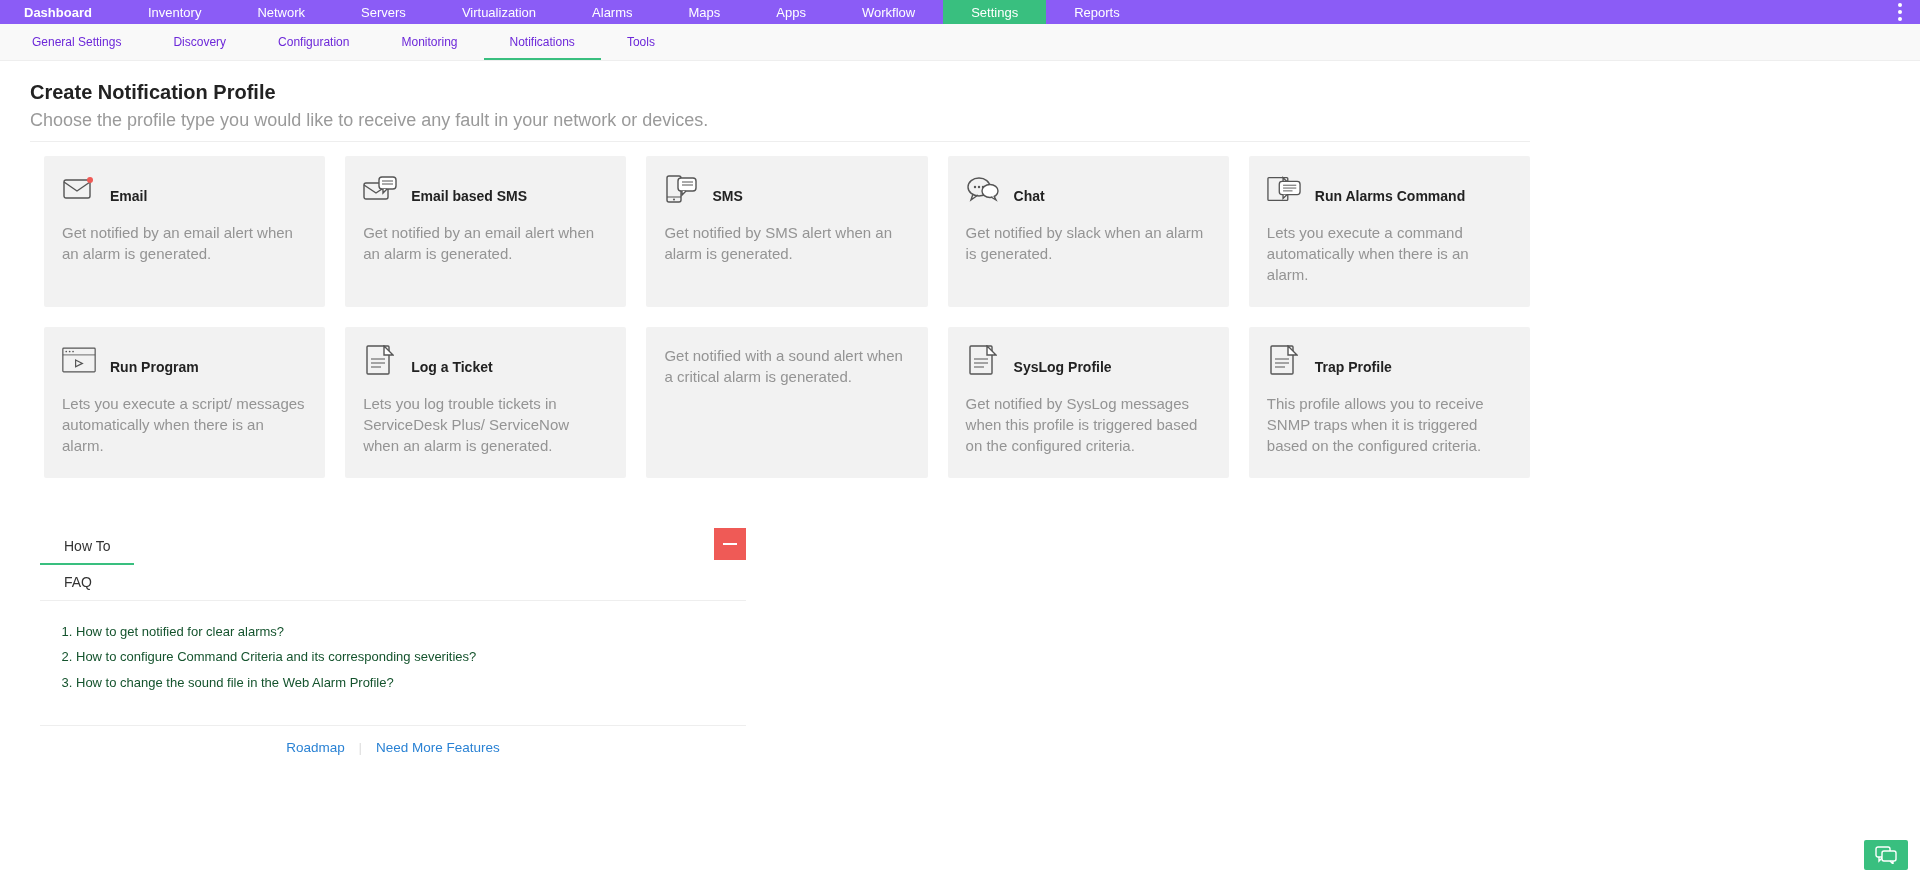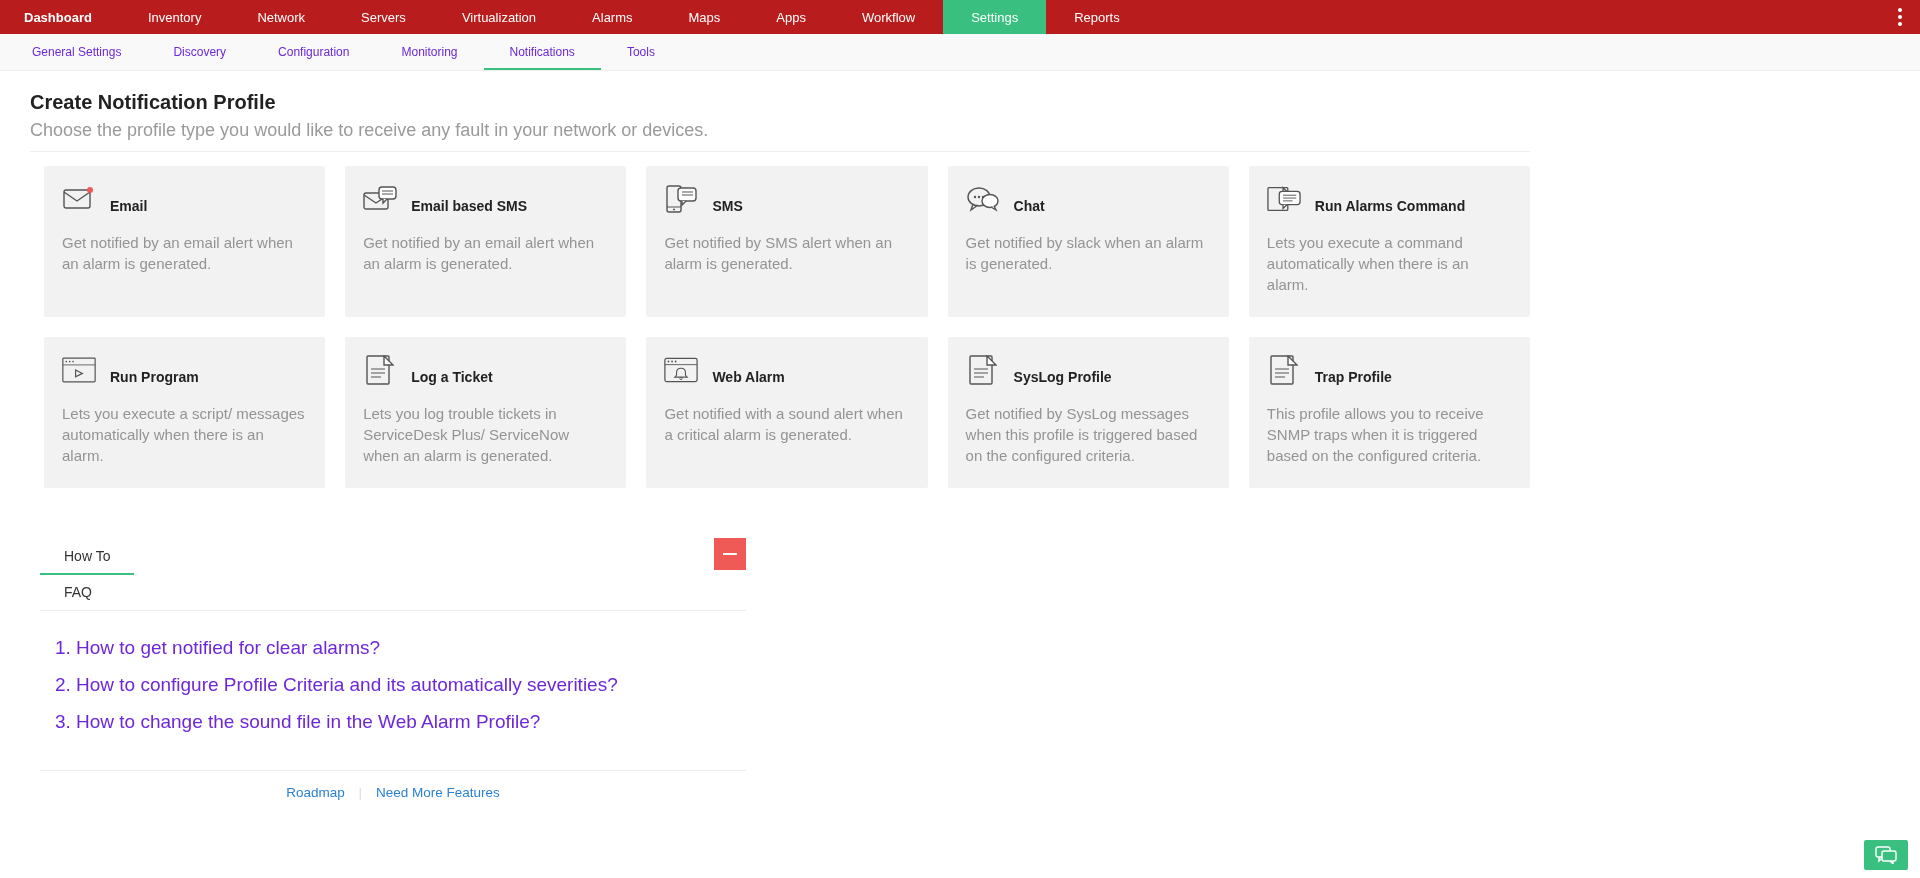--- a/index.html
+++ b/index.html
@@ -1,19 +1,19 @@
 <!DOCTYPE html>
 <html><head>
 <meta charset="utf-8">
 <style>
 * { margin: 0; padding: 0; box-sizing: border-box; }
 body { font-family: -apple-system, BlinkMacSystemFont, "Segoe UI", Arial, sans-serif; background: #fff; color: #333; }
 
 
-.topnav { background: #b91c1c; height: 34px; display: flex; align-items: stretch; position: relative; }
+.topnav { background: #8b5cf6; height: 24px; display: flex; align-items: stretch; position: relative; }
 .topnav-item { color: #fff; font-size: 13px; display: flex; align-items: center; padding: 0 28px; cursor: pointer; }
 .topnav-item.active { background: #39bf7f; }
 .topnav-item:first-child { font-weight: 600; padding-left: 24px; padding-right: 28px; }
 .kebab { position: absolute; right: 12px; top: 0; bottom: 0; display: flex; flex-direction: column; justify-content: center; gap: 3px; cursor: pointer; padding: 0 6px; }
 .kebab span { width: 4px; height: 4px; background: #fff; border-radius: 50%; }
 
 
 .subnav { background: #f9f9f9; border-bottom: 1px solid #eee; height: 37px; display: flex; align-items: stretch; padding-left: 6px; }
 .subnav-item { font-size: 12px; color: #6d28d9; display: flex; align-items: center; padding: 0 26px; cursor: pointer; position: relative; }
 .subnav-item.active::after { content: ""; position: absolute; left: 0; right: 0; bottom: 0; height: 2px; background: #39bf7f; }
@@ -31,21 +31,21 @@
 .card-title { font-size: 14px; font-weight: 600; color: #222; }
 .card-desc { font-size: 15px; color: #949494; line-height: 1.4; }
 
 
 .help { margin-top: 50px; max-width: 716px; position: relative; padding-left: 10px; }
 .help-tabs { display: flex; border-bottom: 1px solid #eee; position: relative; }
 .help-tab { font-size: 14px; color: #333; padding: 10px 24px 10px 24px; cursor: pointer; position: relative; }
 .help-tab.active::after { content: ""; position: absolute; left: 0; right: 0; bottom: -1px; height: 2px; background: #39bf7f; }
 .collapse-btn { position: absolute; right: 0; top: 0; width: 32px; height: 32px; background: #ef5a56; color: #fff; display: flex; align-items: center; justify-content: center; cursor: pointer; font-size: 18px; }
 .howto-list { padding: 18px 0 6px 36px; }
-.howto-list li { font-size: 19px; color: #6d28d9; line-height: 1.95; cursor: pointer; }
+.howto-list li { font-size: 13px; color: #14532d; line-height: 1.95; cursor: pointer; }
 .help-divider { height: 1px; background: #eee; margin-top: 24px; }
 .help-links { text-align: center; padding: 14px 0; font-size: 13.5px; }
 .help-links a { color: #2a82d4; text-decoration: none; cursor: pointer; }
 .help-links .sep { color: #ddd; margin: 0 10px; }
 
 
 .chat-float { position: fixed; right: 12px; bottom: 8px; width: 44px; height: 30px; background: #39bf7f; display: flex; align-items: center; justify-content: center; cursor: pointer; border-radius: 2px; }
 
 svg { display: block; }
 </style>
@@ -194,34 +194,20 @@
               <line x1="5" y1="14" x2="19" y2="14" stroke="#555"></line>
               <line x1="5" y1="18" x2="19" y2="18" stroke="#555"></line>
               <line x1="5" y1="22" x2="15" y2="22" stroke="#555"></line>
             </svg>
           </div>
           <div class="card-title">Log a Ticket</div>
         </div>
         <div class="card-desc">Lets you log trouble tickets in ServiceDesk Plus/ ServiceNow when an alarm is generated.</div>
       </div>
       <div class="card">
-        <div class="card-head">
-          <div class="card-icon">
-            <svg width="38" height="28" viewBox="0 0 38 28">
-              <rect x="1" y="1" width="36" height="26" rx="2" fill="none" stroke="#555" stroke-width="1.4"></rect>
-              <line x1="1" y1="8" x2="37" y2="8" stroke="#555"></line>
-              <circle cx="5" cy="4.5" r="1" fill="#555"></circle>
-              <circle cx="9" cy="4.5" r="1" fill="#555"></circle>
-              <circle cx="13" cy="4.5" r="1" fill="#555"></circle>
-              <path d="M19 12 C16 12 14 14 14 17 L14 20 L12 22 L26 22 L24 20 L24 17 C24 14 22 12 19 12 Z" fill="none" stroke="#555" stroke-width="1.2"></path>
-              <circle cx="19" cy="23.5" r="1.3" fill="none" stroke="#555"></circle>
-            </svg>
-          </div>
-          <div class="card-title">Web Alarm</div>
-        </div>
         <div class="card-desc">Get notified with a sound alert when a critical alarm is generated.</div>
       </div>
       <div class="card">
         <div class="card-head">
           <div class="card-icon">
             <svg width="28" height="30" viewBox="0 0 28 30">
               <rect x="1" y="1" width="22" height="28" rx="1" fill="none" stroke="#555" stroke-width="1.4"></rect>
               <path d="M18 1 L27 10 L18 10 Z" fill="#fff" stroke="#555" stroke-width="1.4"></path>
               <line x1="5" y1="14" x2="19" y2="14" stroke="#555"></line>
               <line x1="5" y1="18" x2="19" y2="18" stroke="#555"></line>
@@ -256,21 +242,21 @@
           <div class="help-tab">FAQ</div>
         </div>
       <div class="collapse-btn">
         <svg width="14" height="2" viewBox="0 0 14 2">
             <rect width="14" height="2" fill="#fff"></rect>
           </svg>
       </div>
     </div>
     <ol class="howto-list" id="howto-list">
         <li>How to get notified for clear alarms?</li>
-        <li>How to configure Profile Criteria and its automatically severities?</li>
+        <li>How to configure Command Criteria and its corresponding severities?</li>
         <li>How to change the sound file in the Web Alarm Profile?</li>
       </ol>
     <div class="help-divider"></div>
     <div class="help-links">
       <a>Roadmap</a>
       <span class="sep">|</span>
       <a>Need More Features</a>
     </div>
   </div>
 </div>

